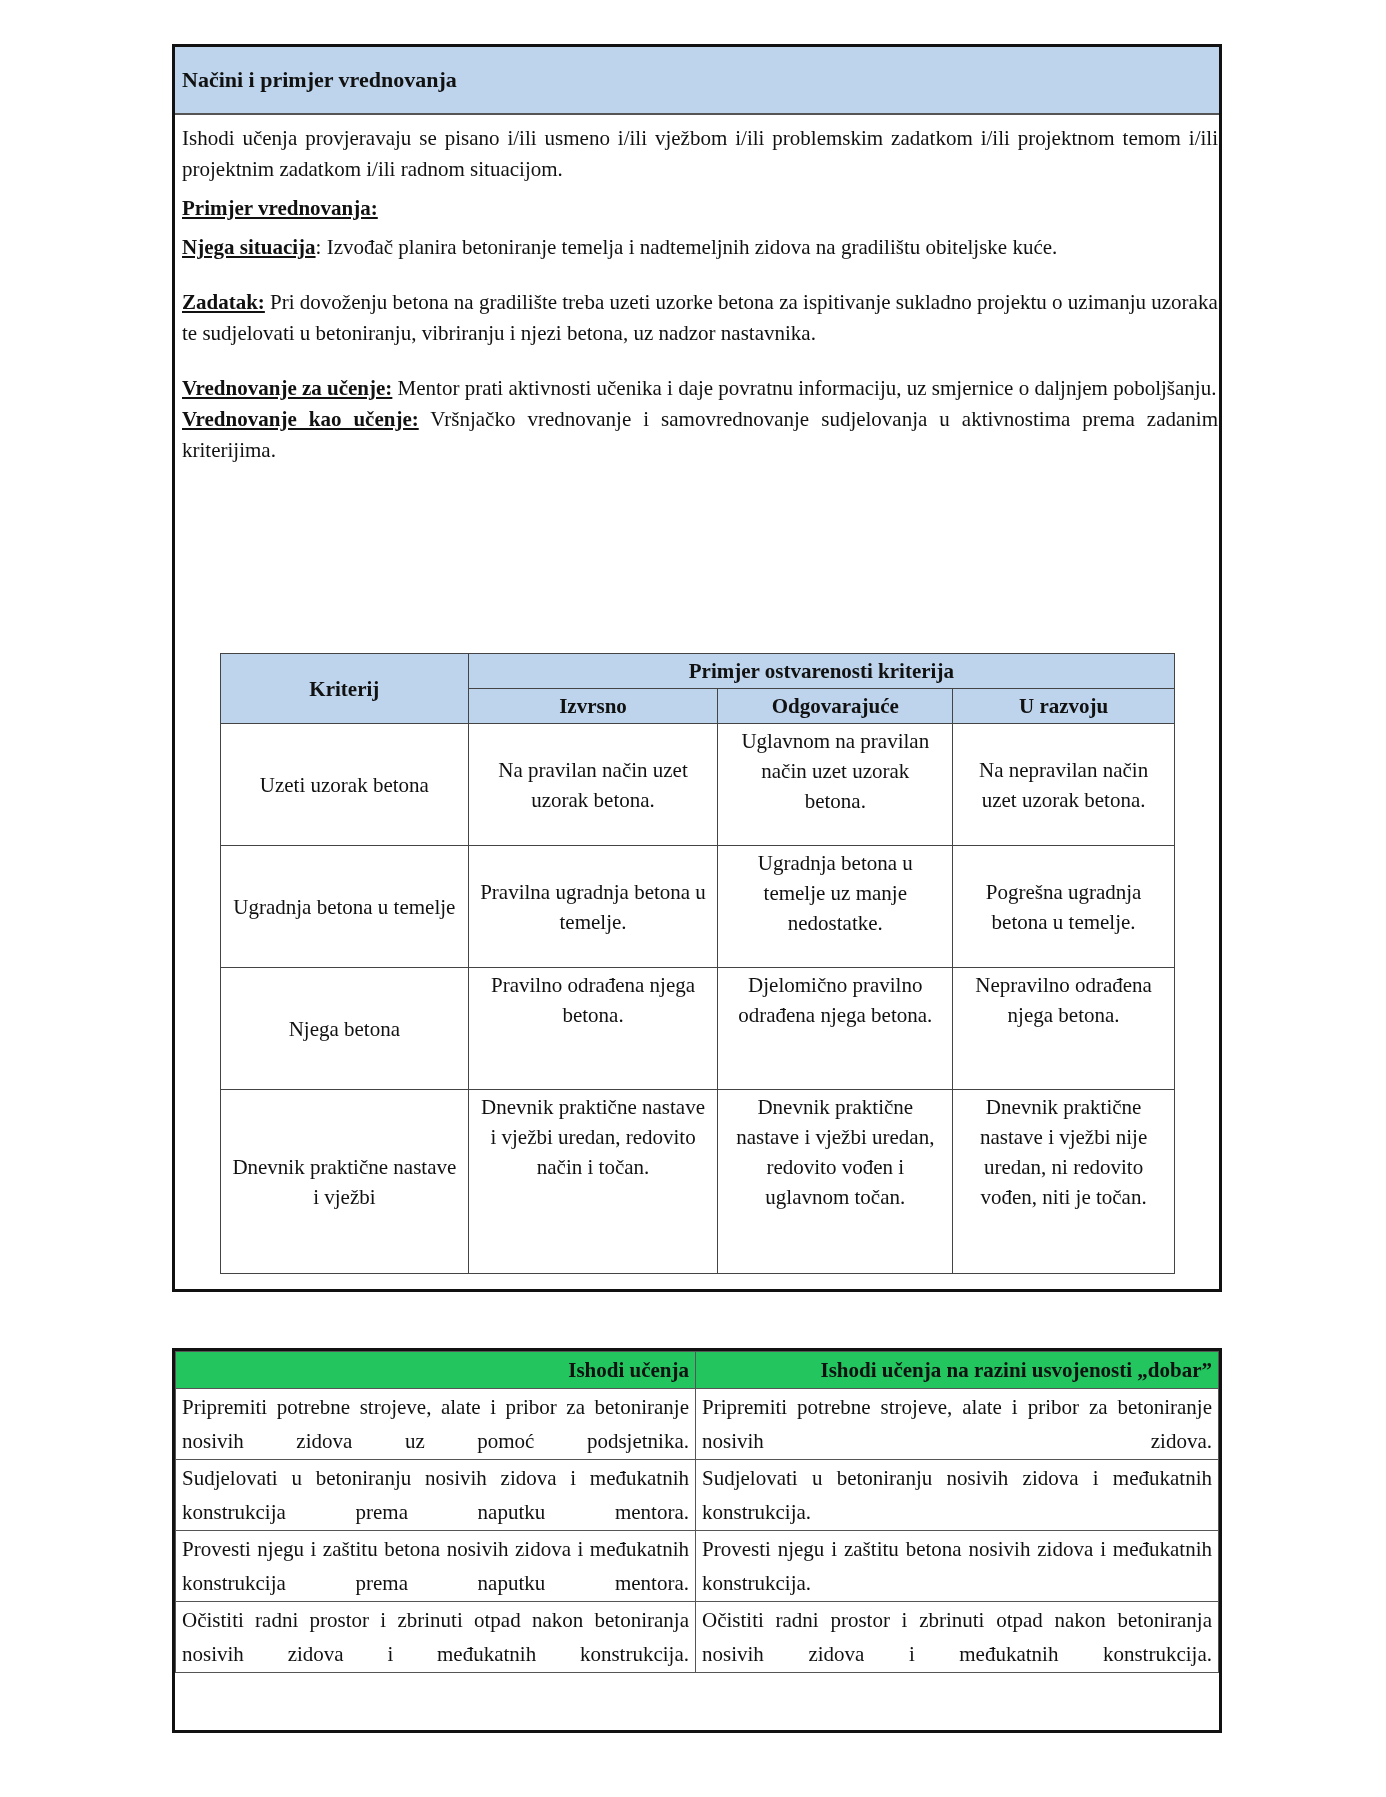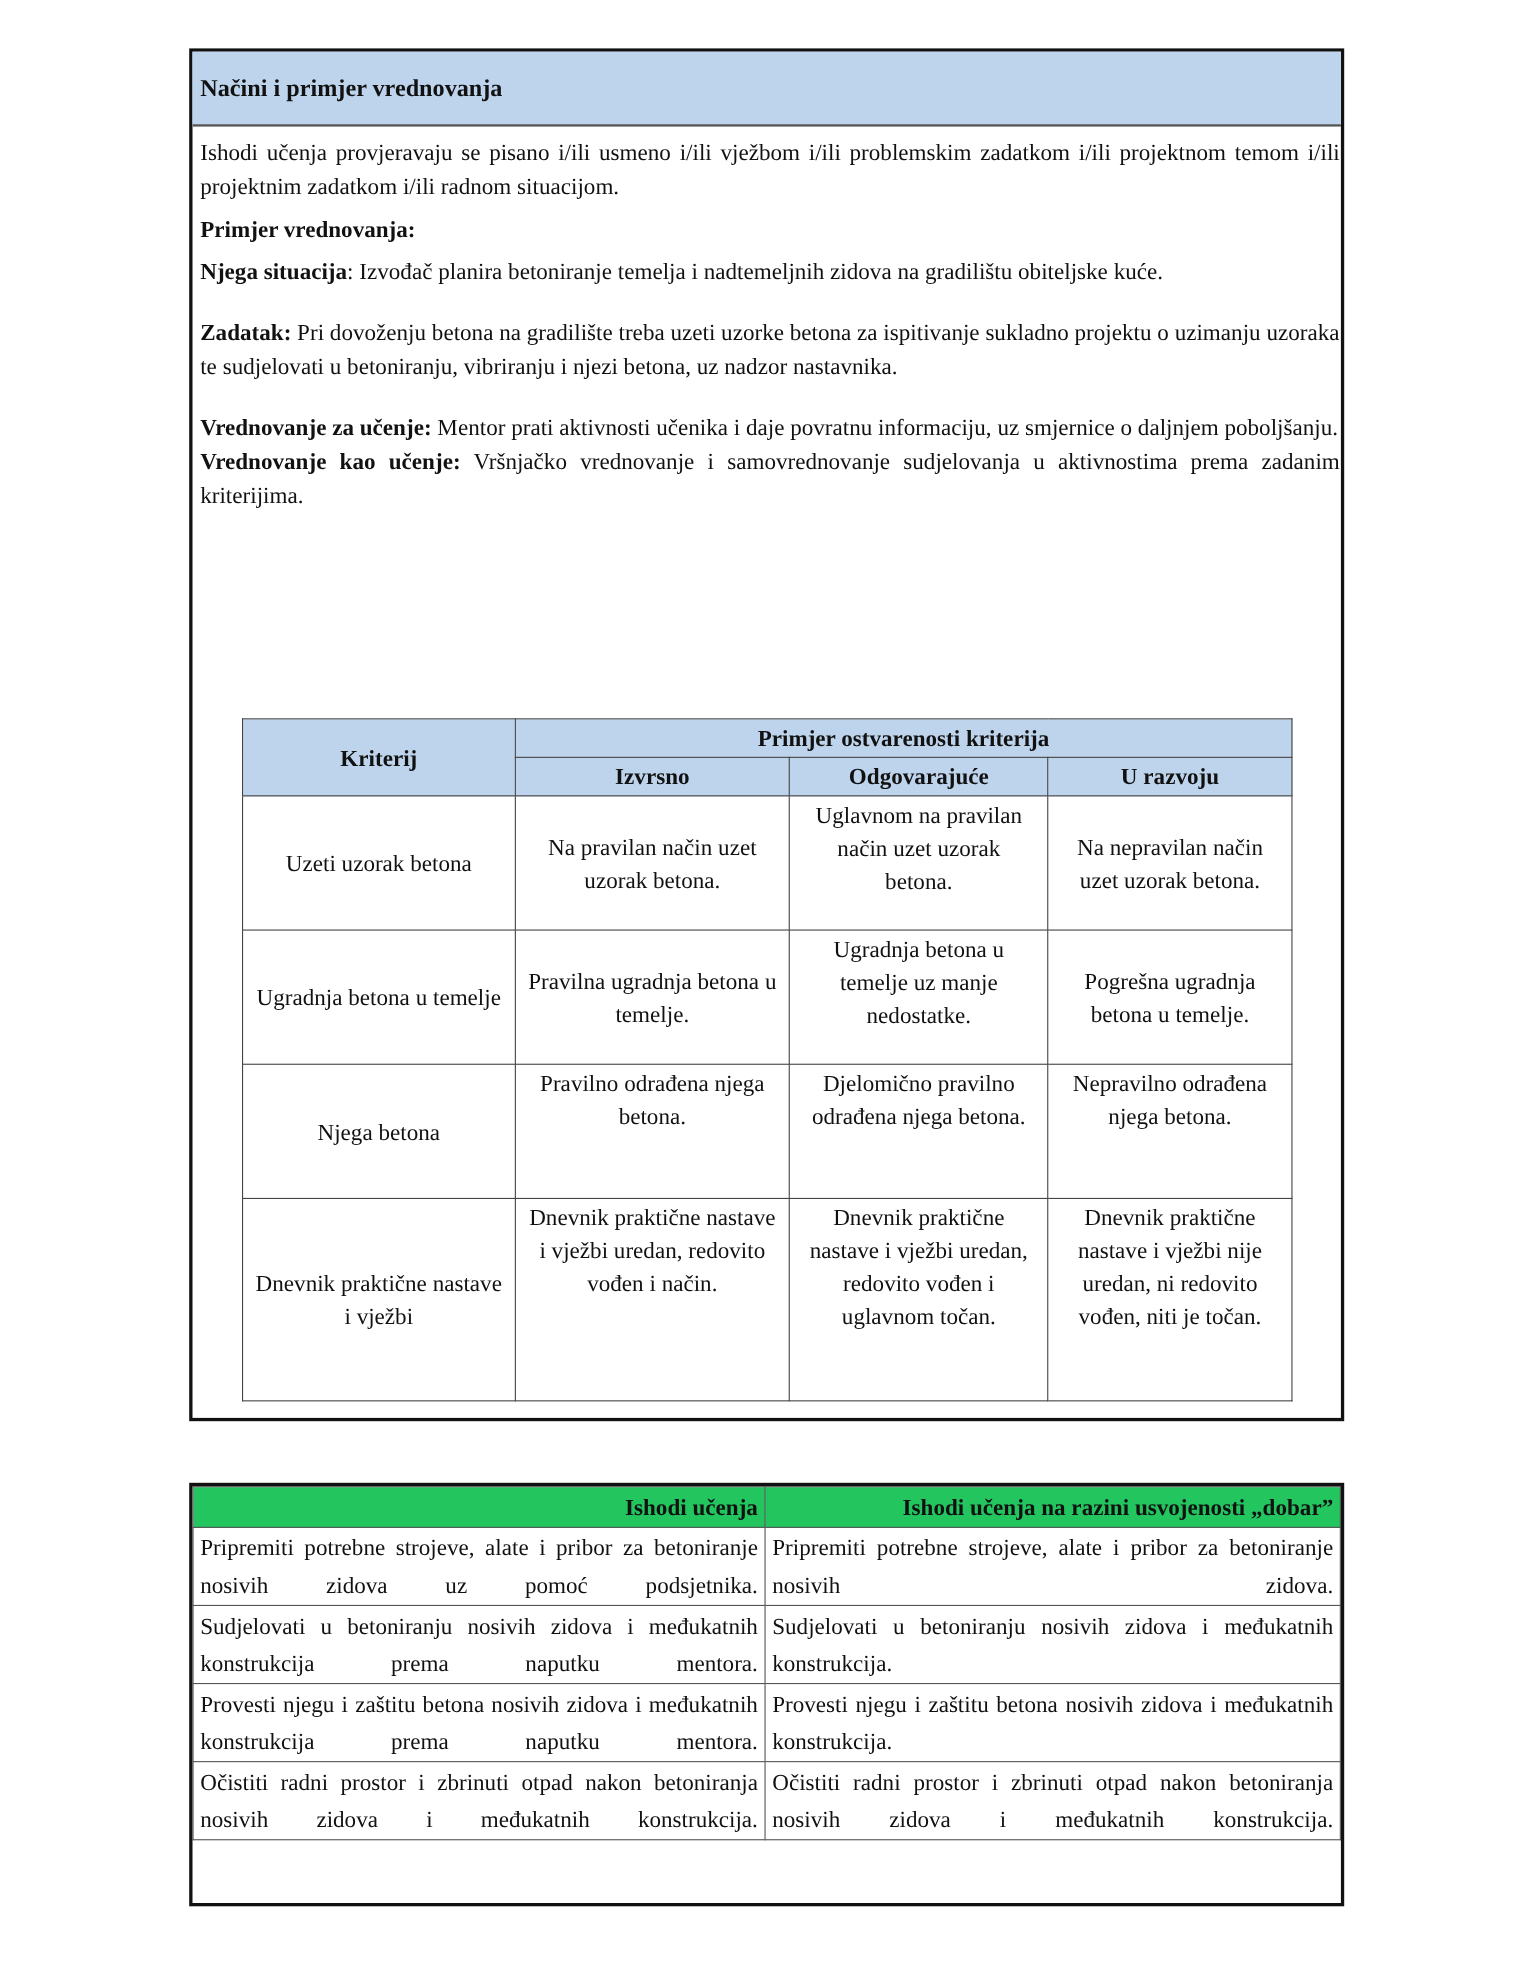--- a/index.html
+++ b/index.html
@@ -4,21 +4,21 @@
 <style>
   html, body { margin: 0; padding: 0; background: #ffffff; }
   body { width: 1386px; height: 1797px; position: relative; font-family: "Liberation Serif", "DejaVu Serif", serif; color: #111; }
   .box1 { position: absolute; left: 172px; top: 44px; width: 1050px; height: 1248px; border: 3px solid #111; box-sizing: border-box; }
   .box1-head { height: 66px; background: #bdd4ec; border-bottom: 2px solid #555; display: flex; align-items: center; padding-left: 7px; font-weight: bold; font-size: 22px; }
   .box1-body { padding: 8px 1px 0 7px; font-size: 21px; line-height: 31px; }
   .box1-body p { margin: 0; }
   .justify { text-align: justify; }
   .gap { height: 24px; }
   .gap-sm { height: 8px; }
-  b { font-weight: bold; }
+  b { font-weight: bold; text-decoration: underline; }
 
   table.rubric { position: absolute; left: 45px; top: 606px; width: 955px; border-collapse: collapse; font-size: 21px; line-height: 30px; }
   table.rubric th, table.rubric td { border: 1.5px solid #444; padding: 2px 10px; vertical-align: top; text-align: center; }
   table.rubric th { background: #bdd4ec; font-weight: bold; }
   table.rubric th.center { text-align: center; vertical-align: middle; }
   table.rubric td.crit { vertical-align: middle; }
   .rub-row { height: 122px; }
   .rub-row-last { height: 184px; }
 
   .box2 { position: absolute; left: 172px; top: 1348px; width: 1050px; height: 385px; border: 3px solid #111; box-sizing: border-box; }
@@ -77,21 +77,21 @@
       <td style="vertical-align:middle">Pogrešna ugradnja betona u temelje.</td>
     </tr>
     <tr class="rub-row">
       <td class="crit">Njega betona</td>
       <td>Pravilno odrađena njega betona.</td>
       <td>Djelomično pravilno odrađena njega betona.</td>
       <td>Nepravilno odrađena njega betona.</td>
     </tr>
     <tr class="rub-row-last">
       <td class="crit">Dnevnik praktične nastave i vježbi</td>
-      <td>Dnevnik praktične nastave i vježbi uredan, redovito vođen i način.</td>
+      <td>Dnevnik praktične nastave i vježbi uredan, redovito način i točan.</td>
       <td>Dnevnik praktične nastave i vježbi uredan, redovito vođen i uglavnom točan.</td>
       <td>Dnevnik praktične nastave i vježbi nije uredan, ni redovito vođen, niti je točan.</td>
     </tr>
   </tbody>
     </table>
 </div>
 
 <div class="box2">
   <table class="outcomes">
     <colgroup>

